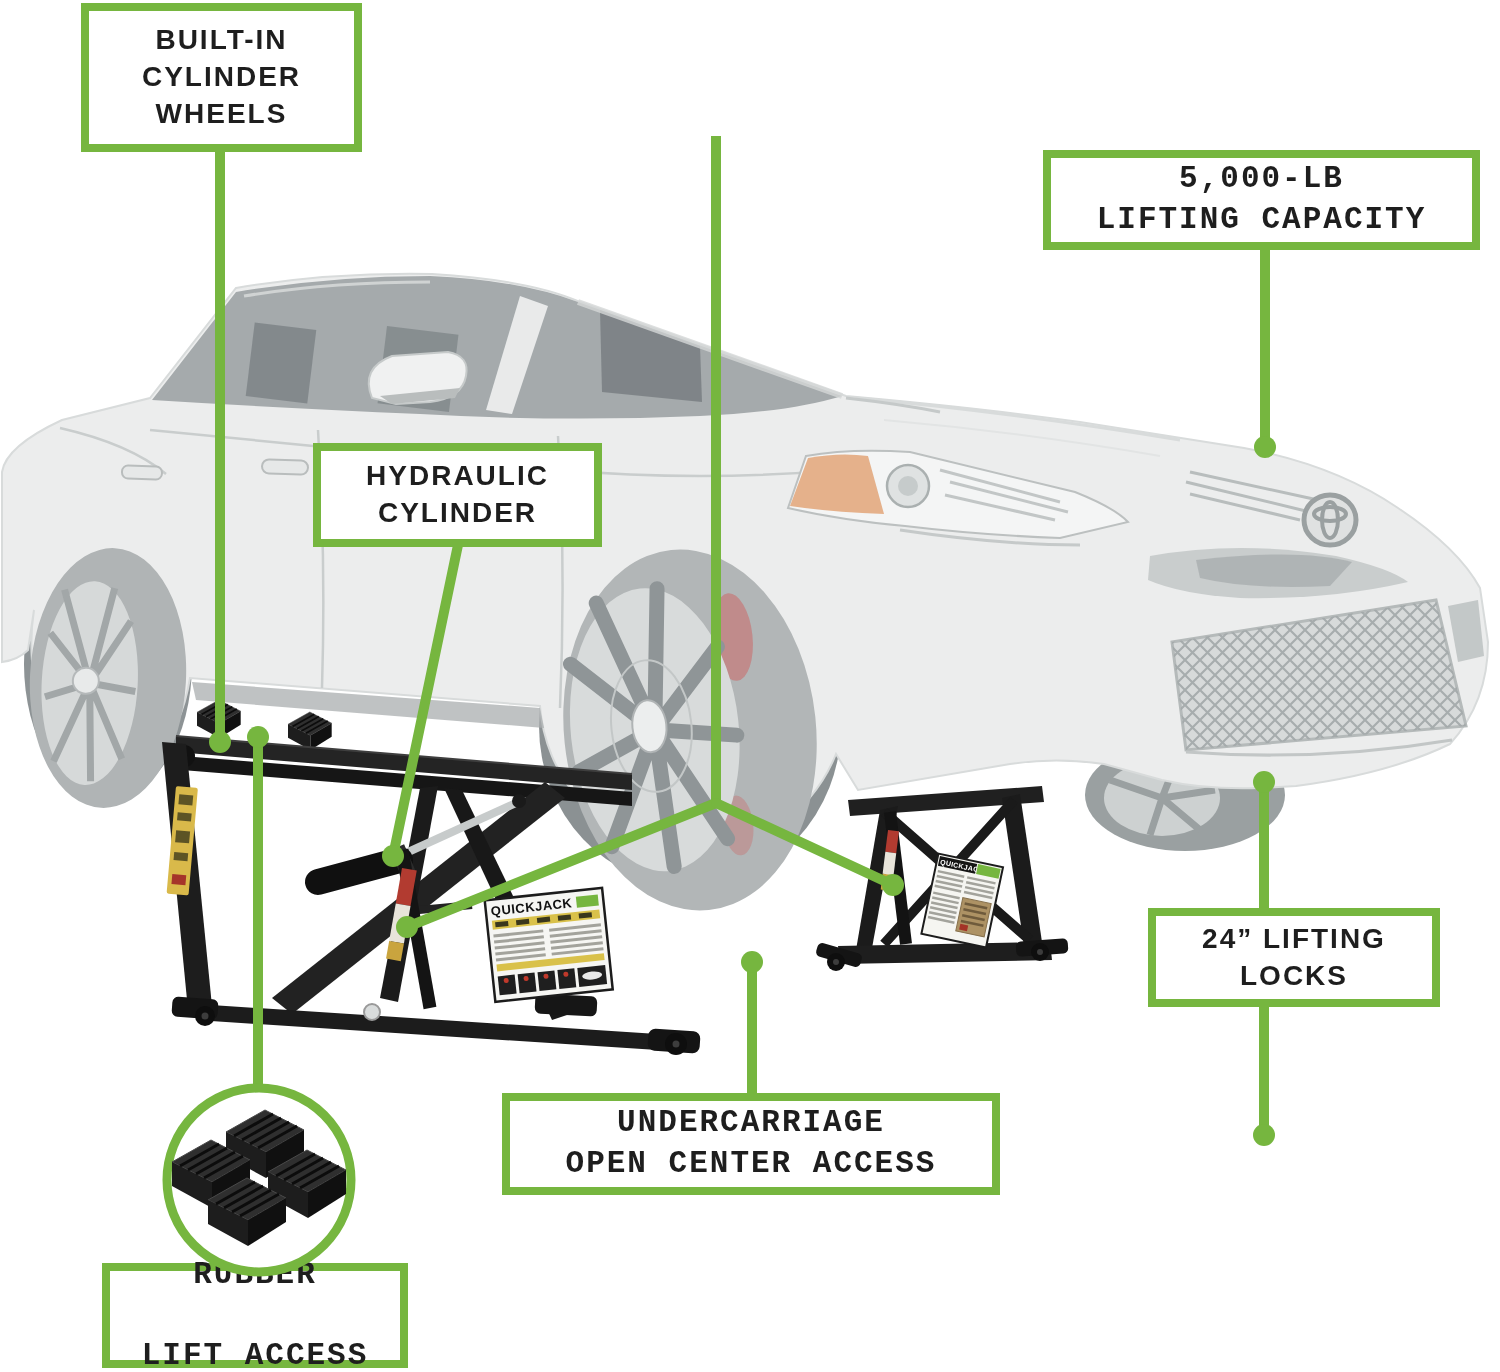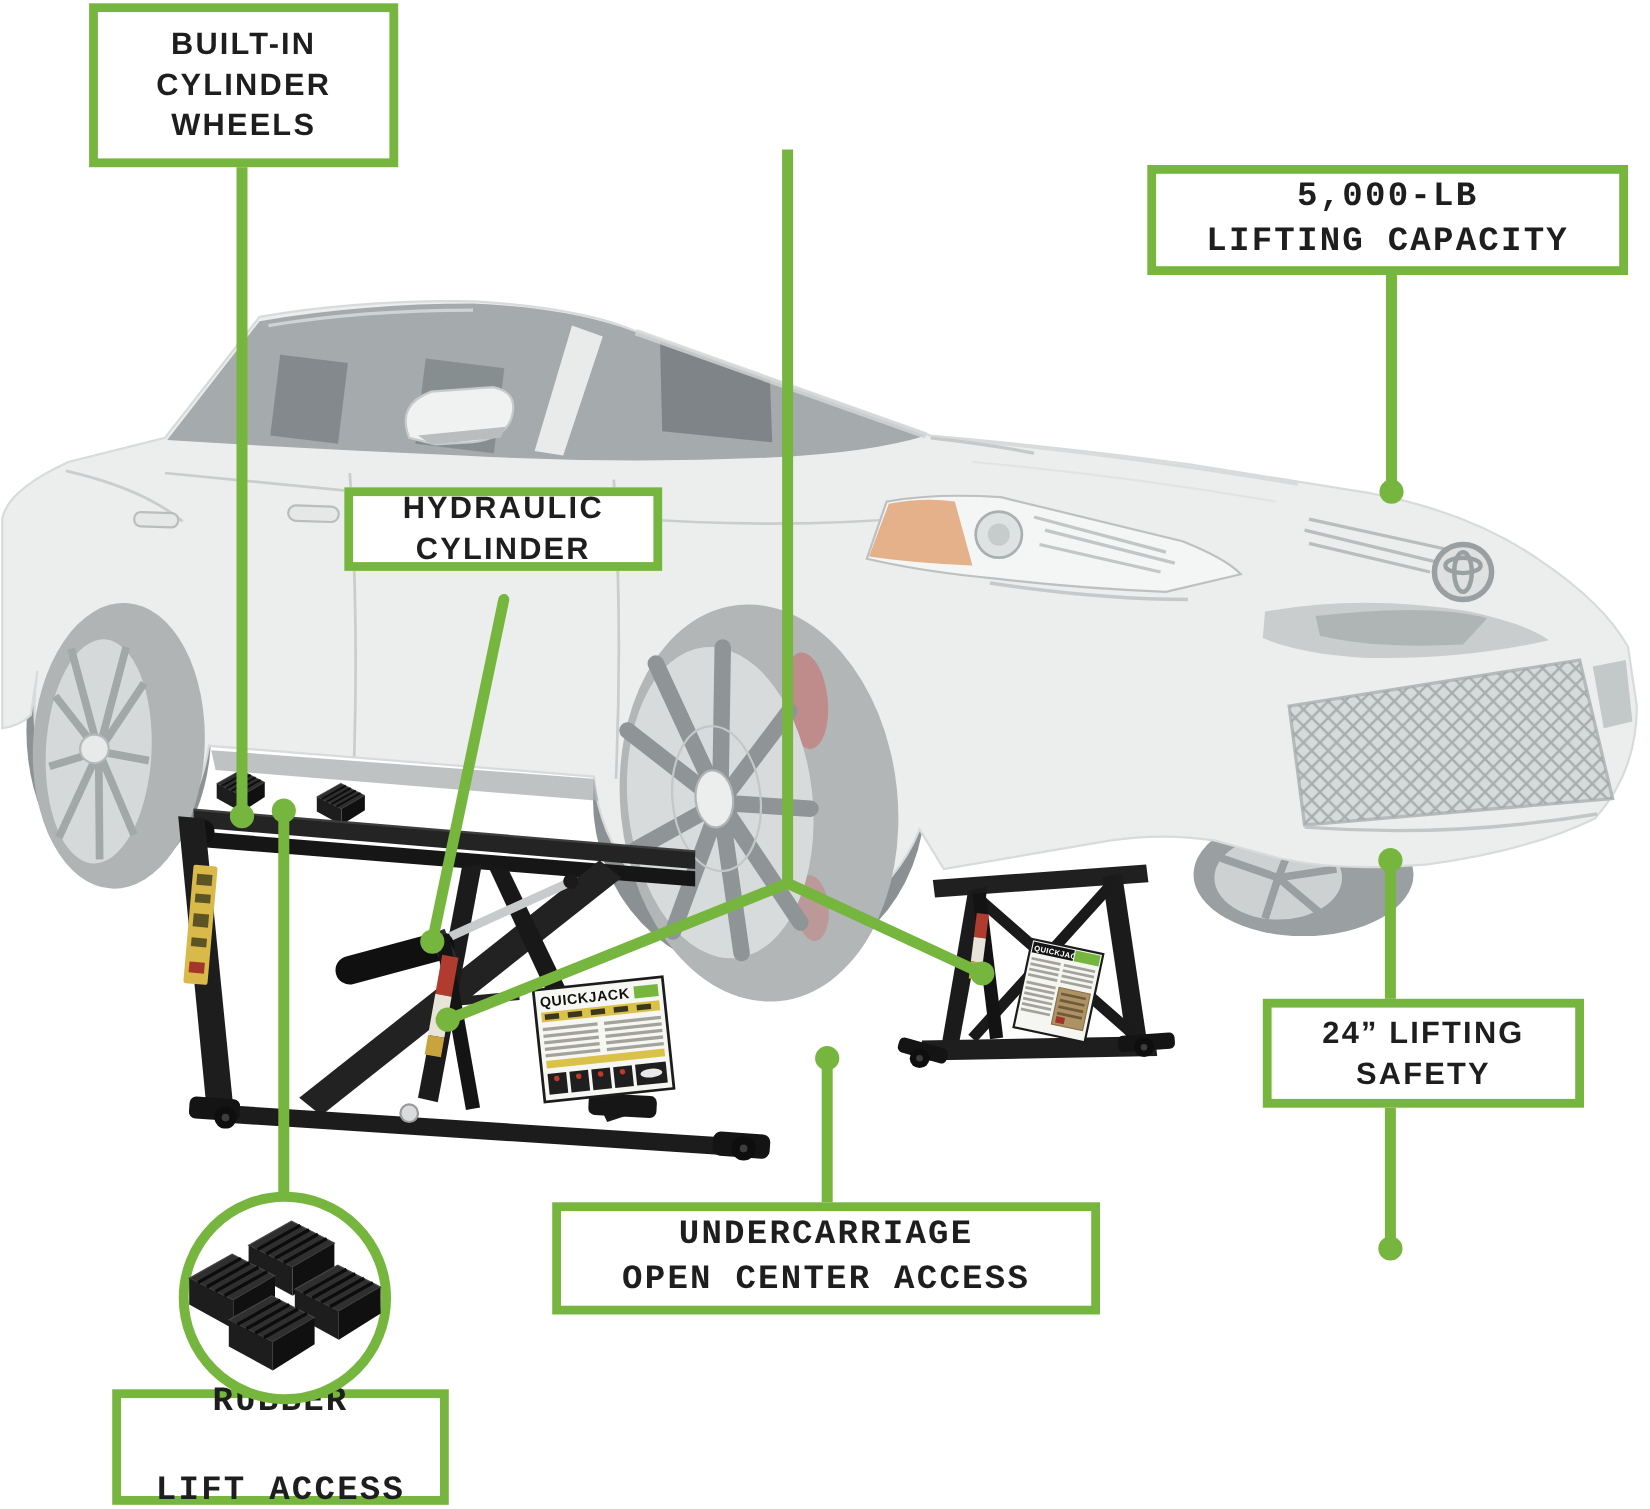--- a/index.html
+++ b/index.html
@@ -308,28 +308,28 @@
   <div class="ln">CYLINDER</div>
   <div class="ln">WHEELS</div>
 </div>
 
 
 <div class="callout fs31" style="left:1043px;top:150px;width:437px;height:100px;">
   <div class="ln">5,000-LB</div>
   <div class="ln">LIFTING CAPACITY</div>
 </div>
 
-<div class="callout fs28" style="left:313px;top:443px;width:289px;height:76px;align-items:center;">
+<div class="callout fs28" style="left:313px;top:443px;width:289px;height:104px;align-items:center;">
   <div class="ln">HYDRAULIC</div>
   <div class="ln">CYLINDER</div>
 </div>
 
 <div class="callout fs28" style="left:1148px;top:908px;width:292px;height:99px;">
   <div class="ln">24” LIFTING</div>
-  <div class="ln">SAFETY</div>
+  <div class="ln">LOCKS</div>
 </div>
 
 <div class="callout fs31" style="left:502px;top:1093px;width:498px;height:102px;">
   <div class="ln">UNDERCARRIAGE</div>
   <div class="ln">OPEN CENTER ACCESS</div>
 </div>
 
 <div class="callout fs31" style="left:102px;top:1263px;width:306px;height:105px;gap:40px;">
   <div class="ln">RUBBER</div>
   <div class="ln">LIFT ACCESS</div>

